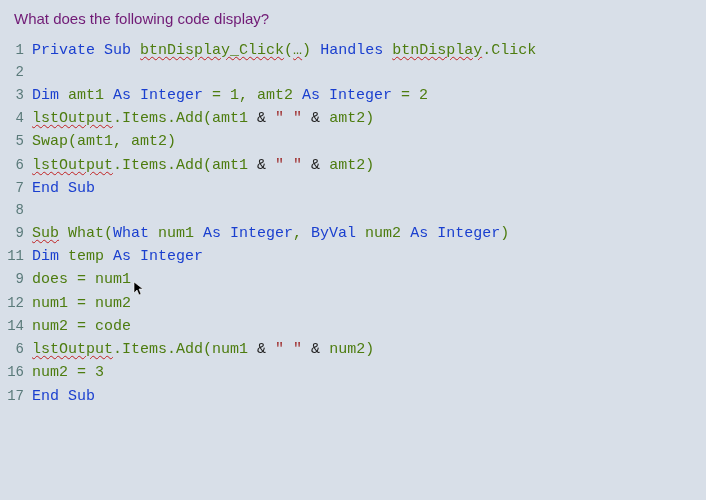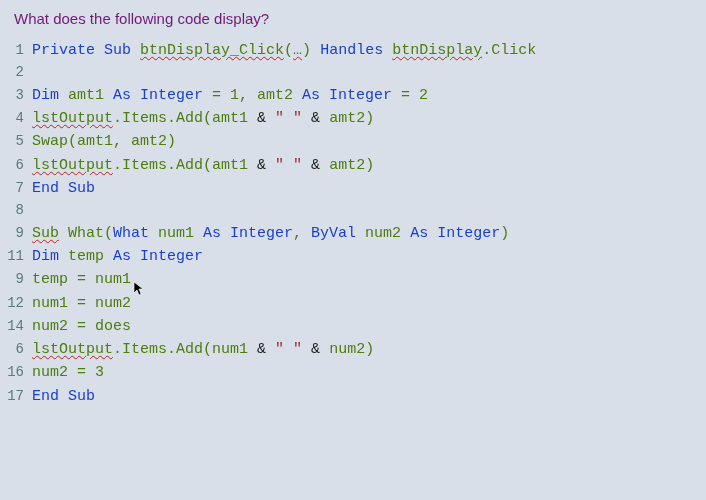--- a/index.html
+++ b/index.html
@@ -112,33 +112,33 @@
   </div>
 
 
   <div class="code-line">
     <span class="lineno">11</span>
     <span class="code"><span class="kw">Dim</span><span class="plain"> temp </span><span class="kw">As Integer</span></span>
   </div>
 
   <div class="code-line">
     <span class="lineno">9</span>
-    <span class="code"><span class="plain">temp = num1</span><span class="cursor"><svg width="12" height="16" viewBox="0 0 12 16">
+    <span class="code"><span class="plain">does = num1</span><span class="cursor"><svg width="12" height="16" viewBox="0 0 12 16">
             <path d="M1 1 L1 12 L4 9 L6 14 L8 13 L6 8 L10 8 Z" fill="#000" stroke="#fff" stroke-width="0.6"></path>
           </svg></span></span>
   </div>
 
   <div class="code-line">
     <span class="lineno">12</span>
     <span class="code"><span class="plain">num1 = num2</span></span>
   </div>
 
   <div class="code-line">
     <span class="lineno">14</span>
-    <span class="code"><span class="plain">num2 = does</span></span>
+    <span class="code"><span class="plain">num2 = code</span></span>
   </div>
 
   <div class="code-line">
     <span class="lineno">6</span>
     <span class="code"><span class="plain squiggly">lstOutput</span><span class="plain">.Items.Add(num1 </span><span class="amp">&amp;</span><span class="plain"> </span><span class="str">" "</span><span class="plain"> </span><span class="amp">&amp;</span><span class="plain"> num2)</span></span>
   </div>
 
   <div class="code-line">
     <span class="lineno">16</span>
     <span class="code"><span class="plain">num2 = 3</span></span>

